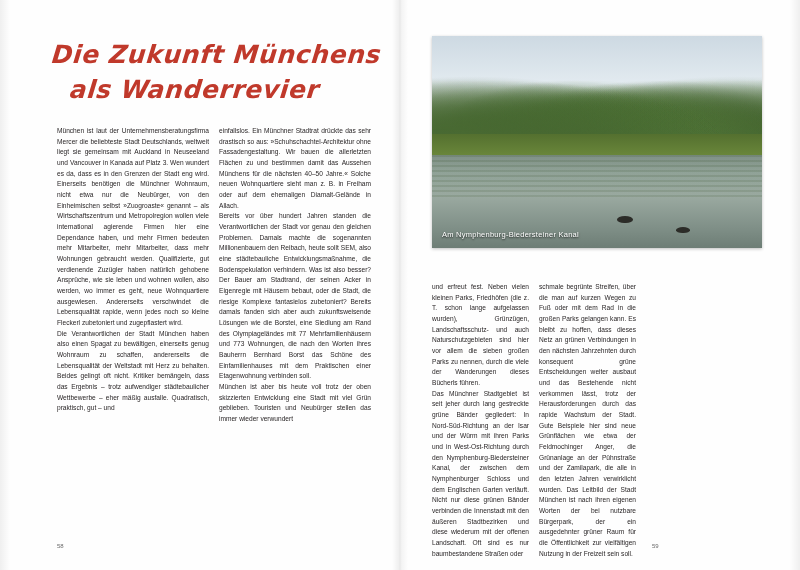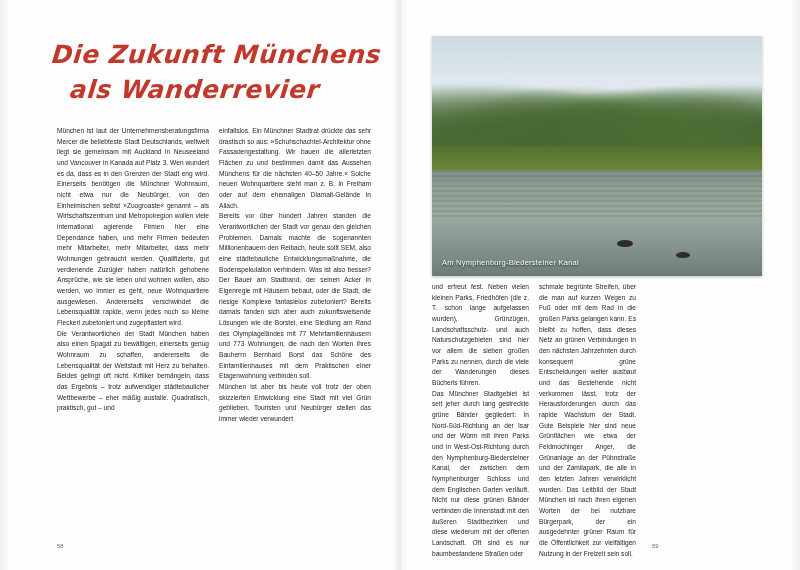--- a/index.html
+++ b/index.html
@@ -73,21 +73,21 @@
     white-space: nowrap;
   }
   .title-line-2 { padding-left: 18px; }
 
   
   .photo-frame {
     position: absolute;
     left: 432px;
     top: 36px;
     width: 330px;
-    height: 240px;
+    height: 212px;
     overflow: hidden;
     background: #6f8fa8;
     box-shadow: 0 1px 3px rgba(0,0,0,0.25);
   }
   .sky {
     position: absolute; left:0; top:0; width:100%; height: 44%;
     background: linear-gradient(to bottom, #cdd9e2 0%, #e4ecf1 55%, #eef2f2 100%);
   }
   .treeline {
     position: absolute; left:0; top:16%; width:100%; height: 34%;

